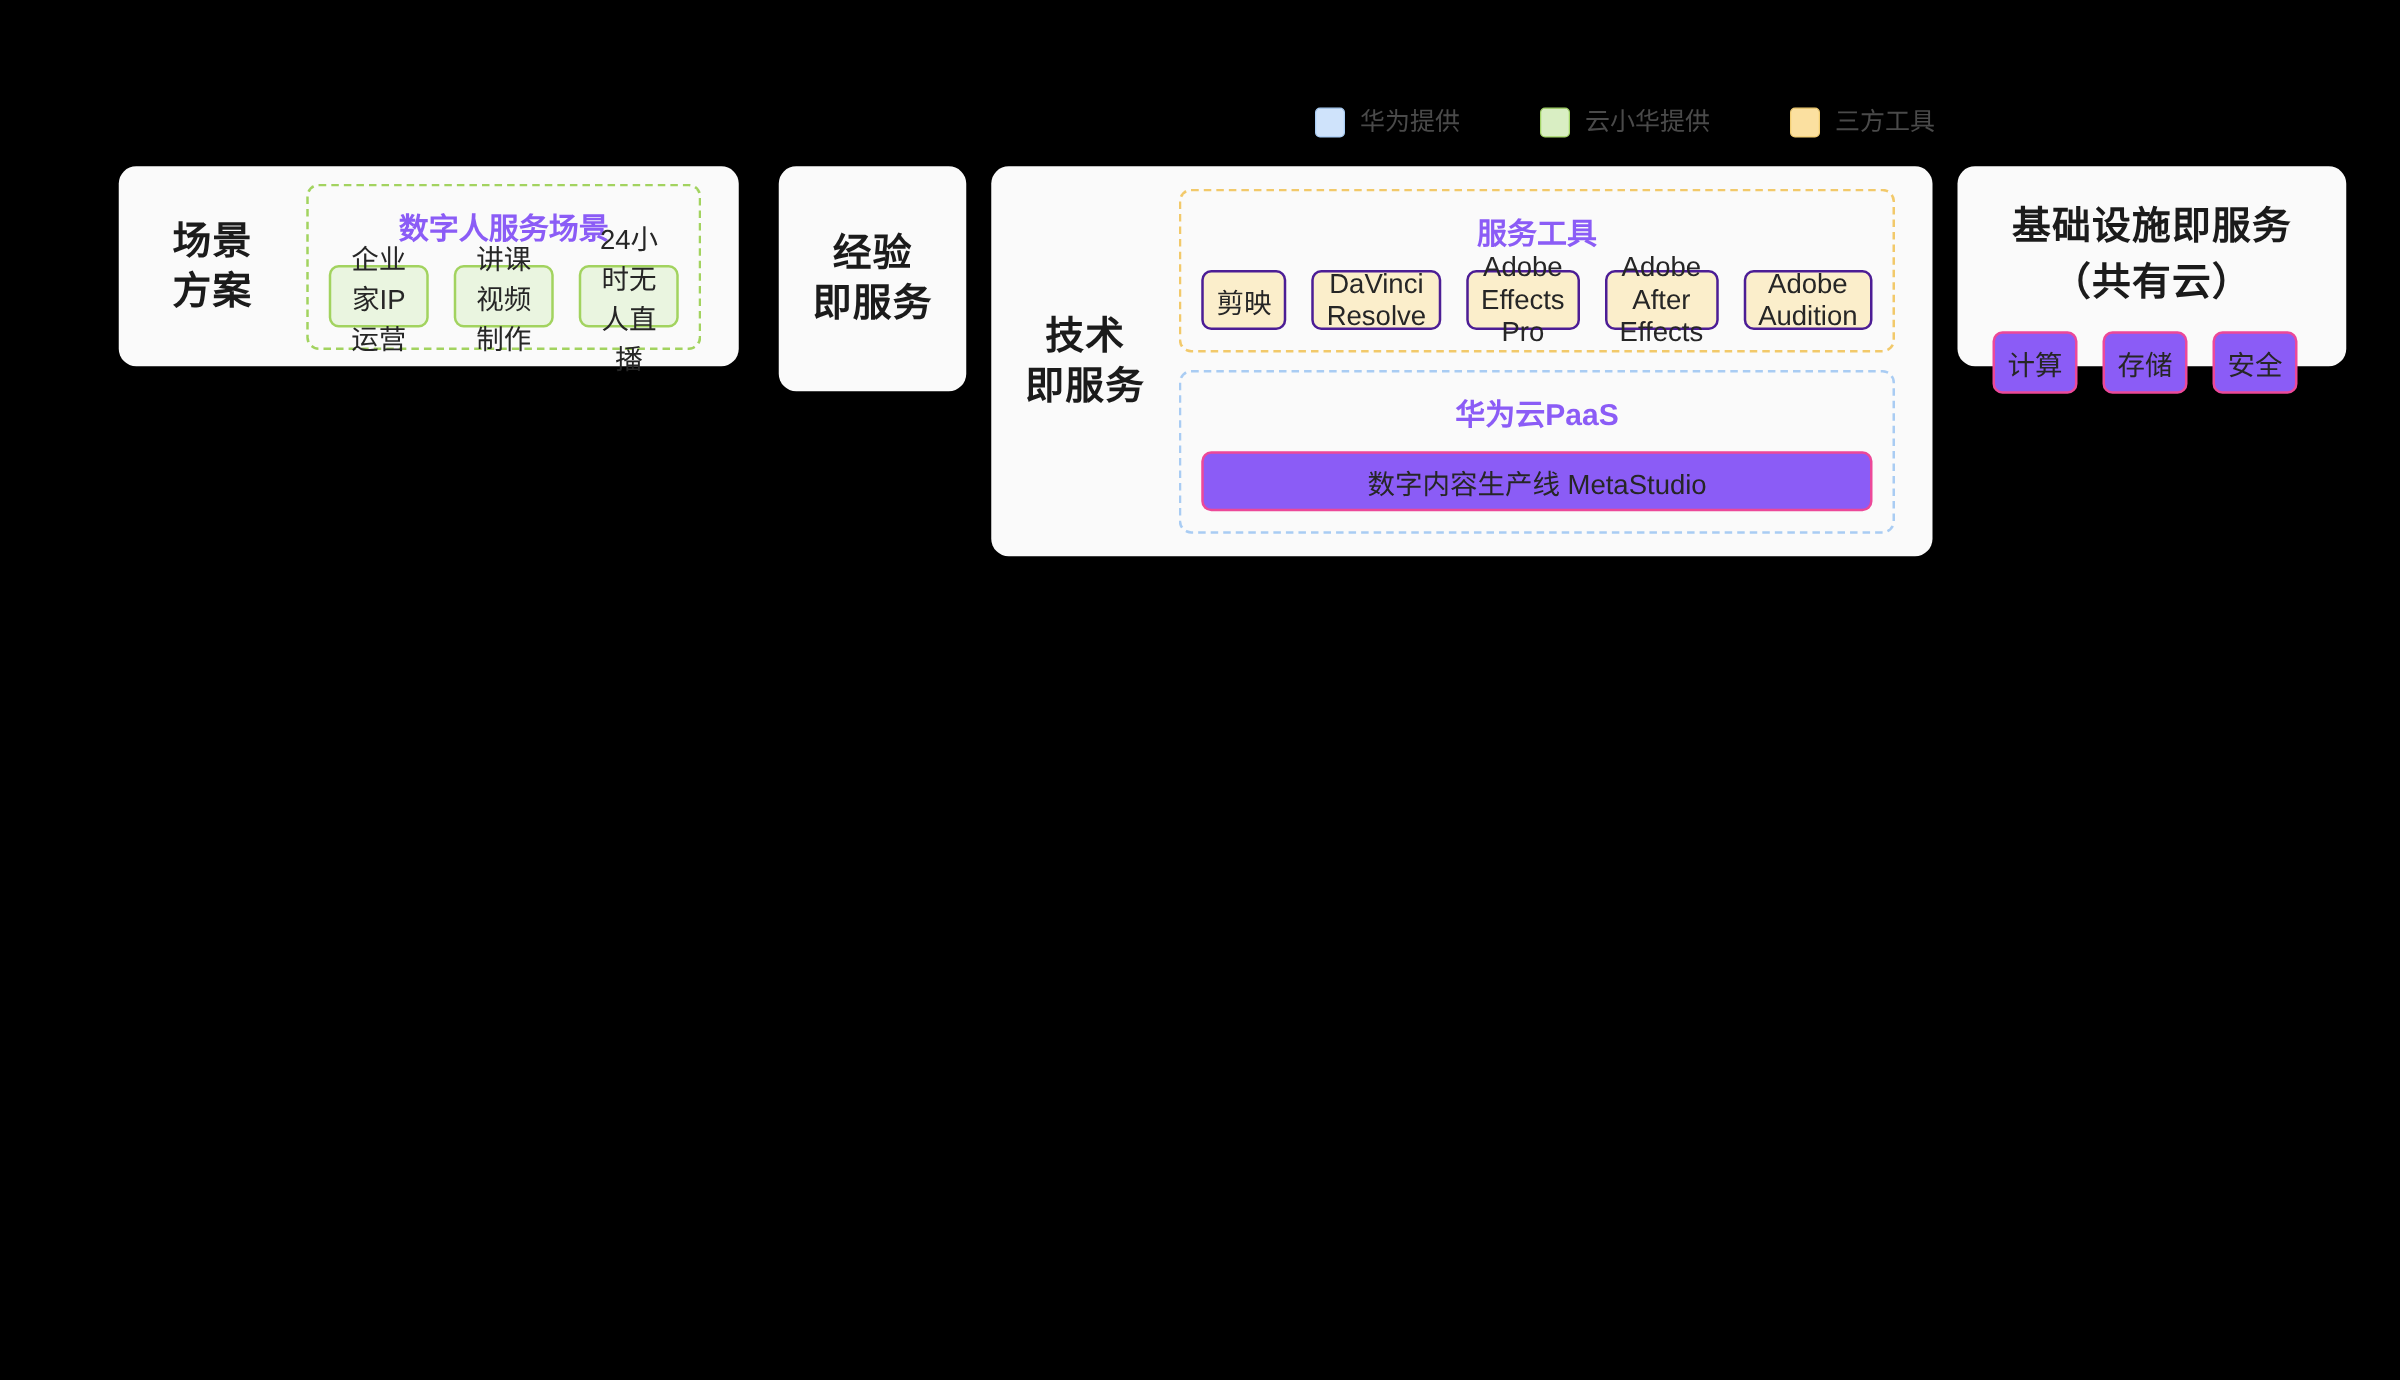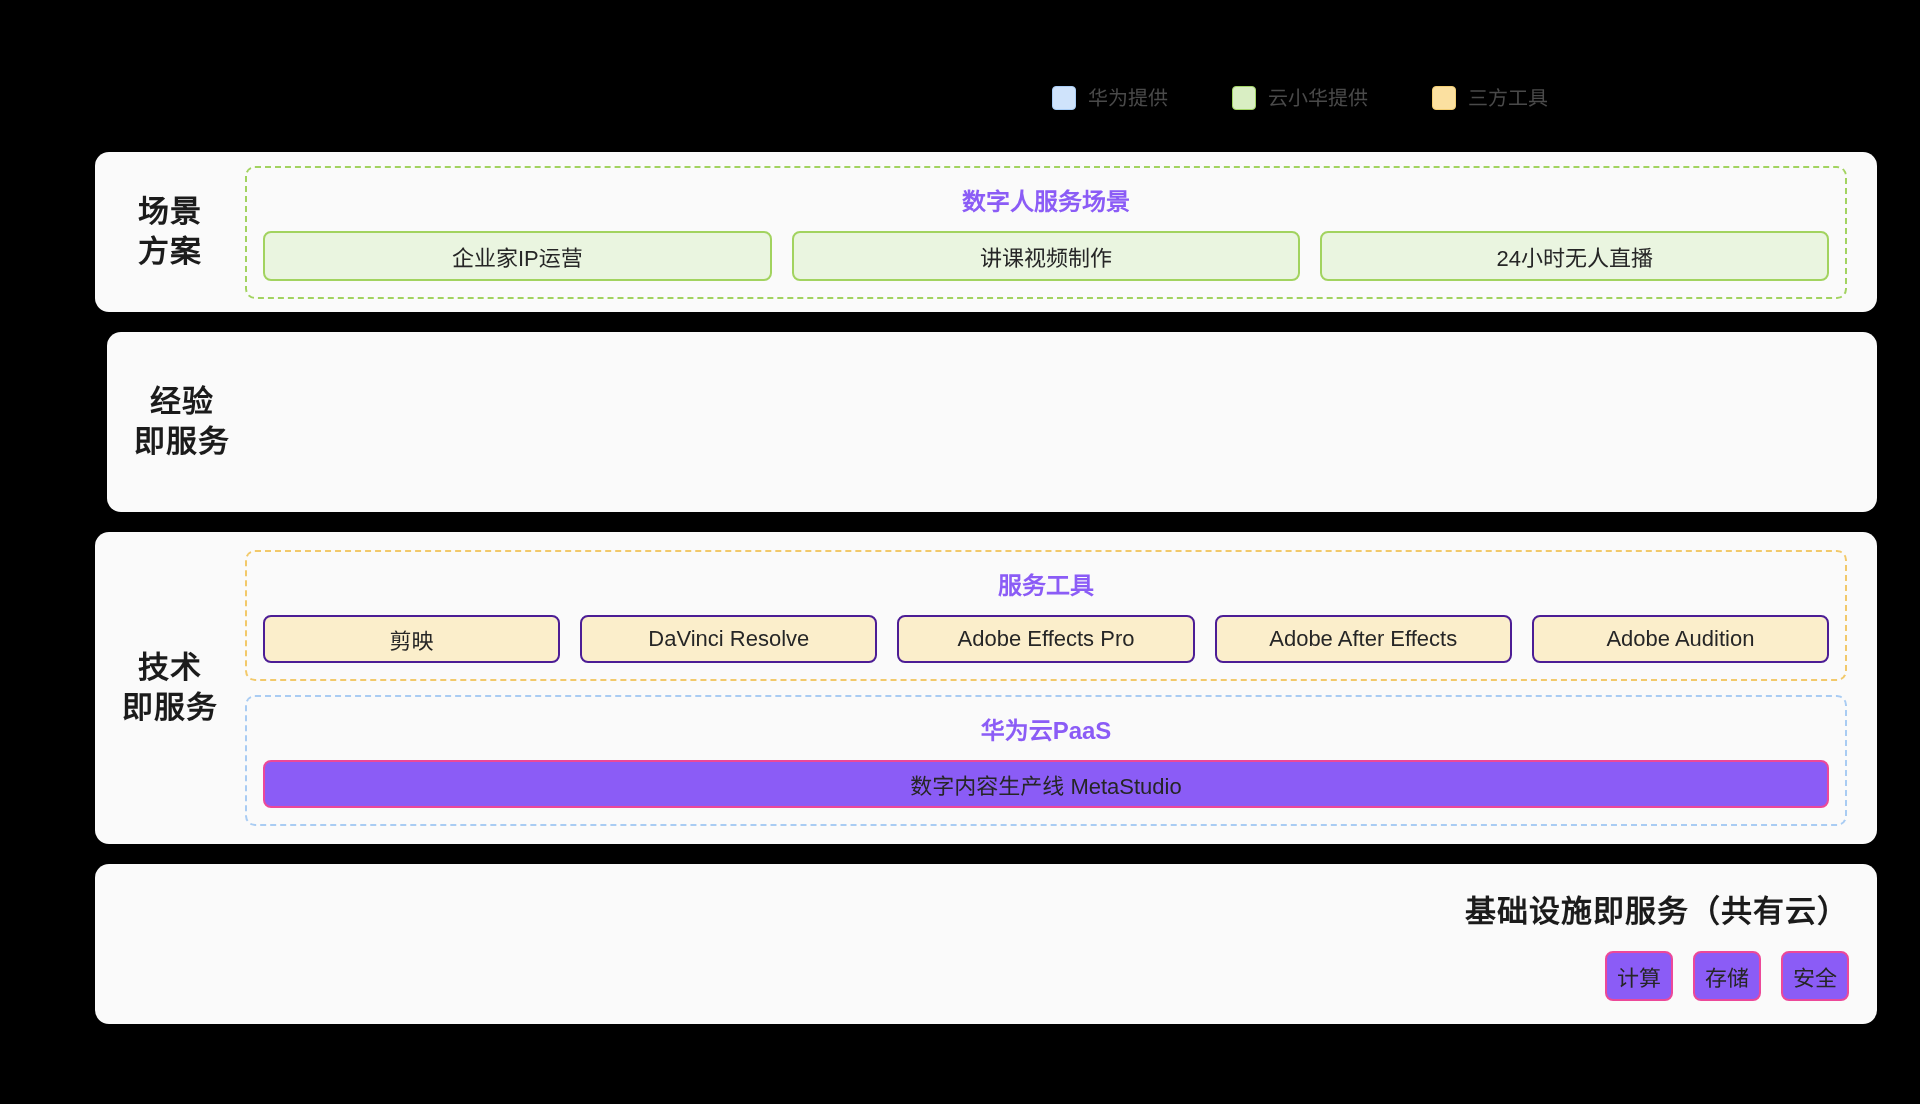--- a/index.html
+++ b/index.html
@@ -51,24 +51,24 @@
     font-size: 20px;
     color: #4a4a4a;
     line-height: 1;
     white-space: nowrap;
   }
 
   
   .panels {
     position: absolute;
     left: 95px;
-    top: 152px;
+    top: 133px;
     width: 1782px;
     display: flex;
-    flex-direction: column;
+    flex-direction: row;
     gap: 20px;
   }
   .panel {
     background: #fafafa;
     border-radius: 14px;
     box-sizing: border-box;
     display: flex;
     align-items: center;
   }
   .panel-label {
@@ -139,21 +139,21 @@
   #panel-experience .grid-rows { padding-left: 0; }
 
   
   #panel-technology { height: 312px; }
   #panel-technology .group + .group { margin-top: 14px; }
   #panel-technology .box { height: 48px; }
 
   
   #panel-infra {
     flex-direction: column;
-    align-items: flex-end;
+    align-items: flex-start;
     padding: 22px 28px 26px 28px;
     height: 160px;
   }
   #panel-infra .infra-title {
     text-align: center;
     font-size: 31px;
     font-weight: bold;
     color: #1b1b1b;
     letter-spacing: 1px;
     margin-bottom: 20px;

